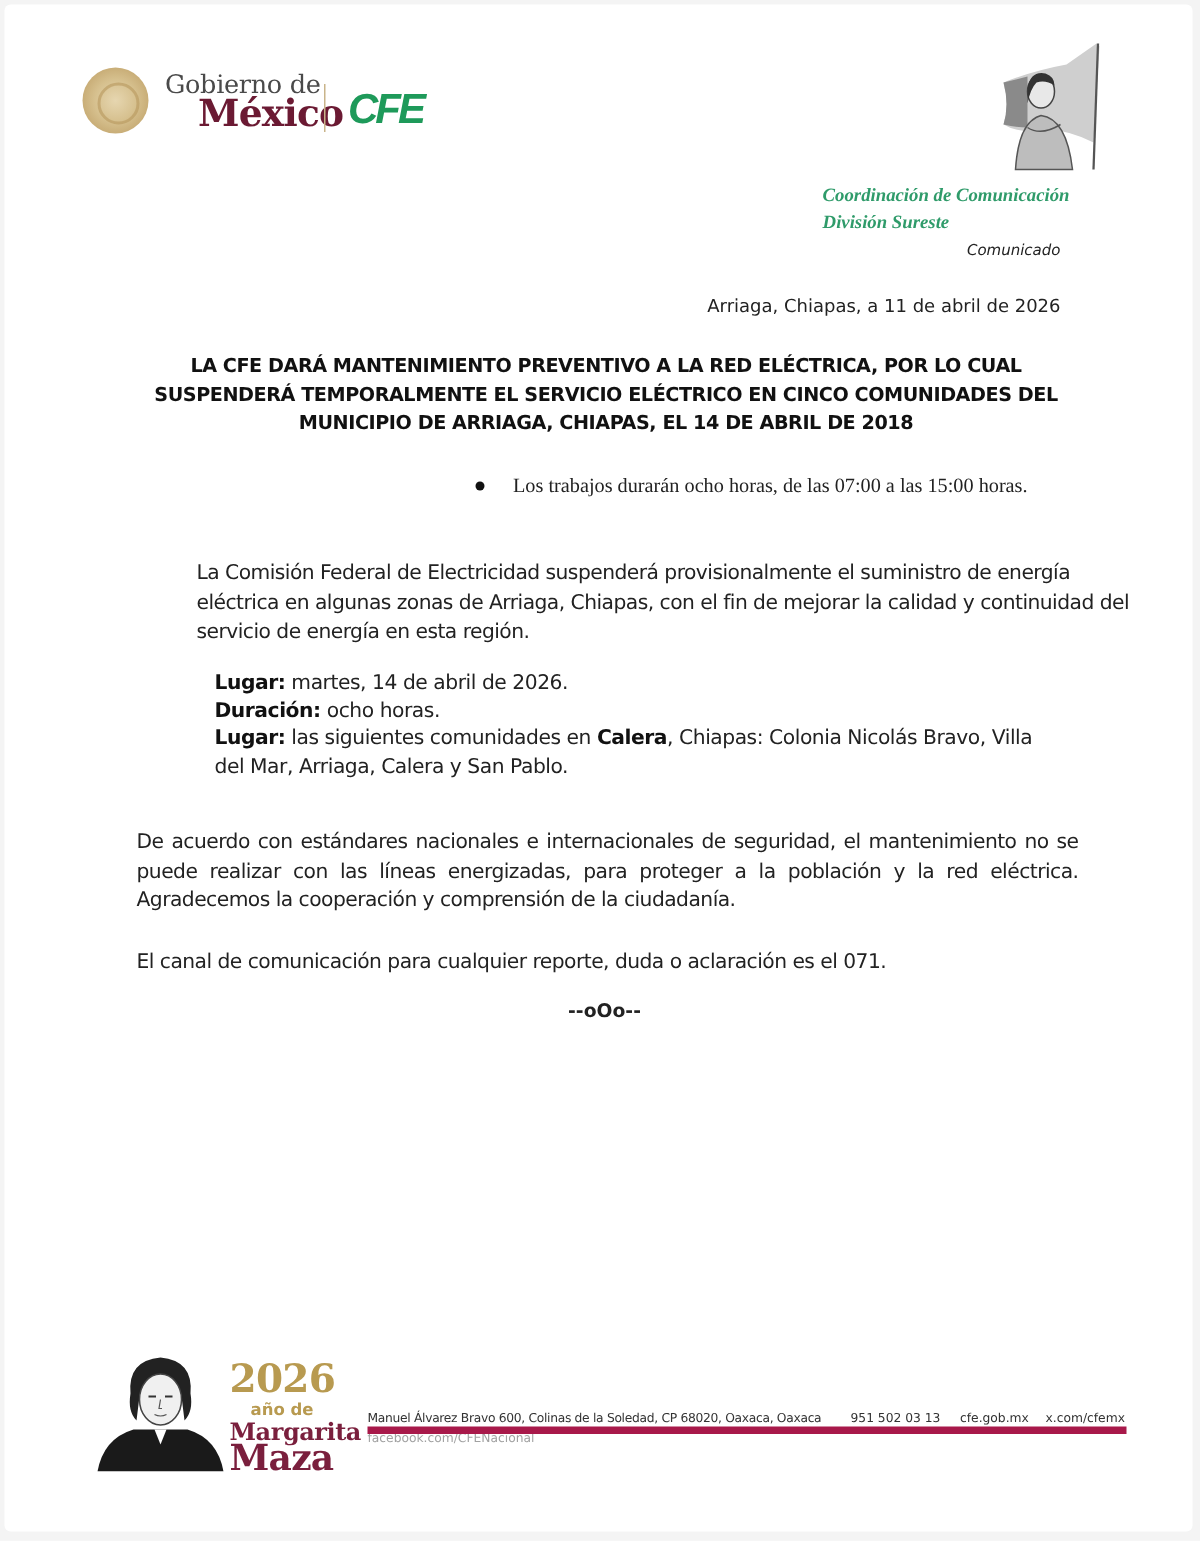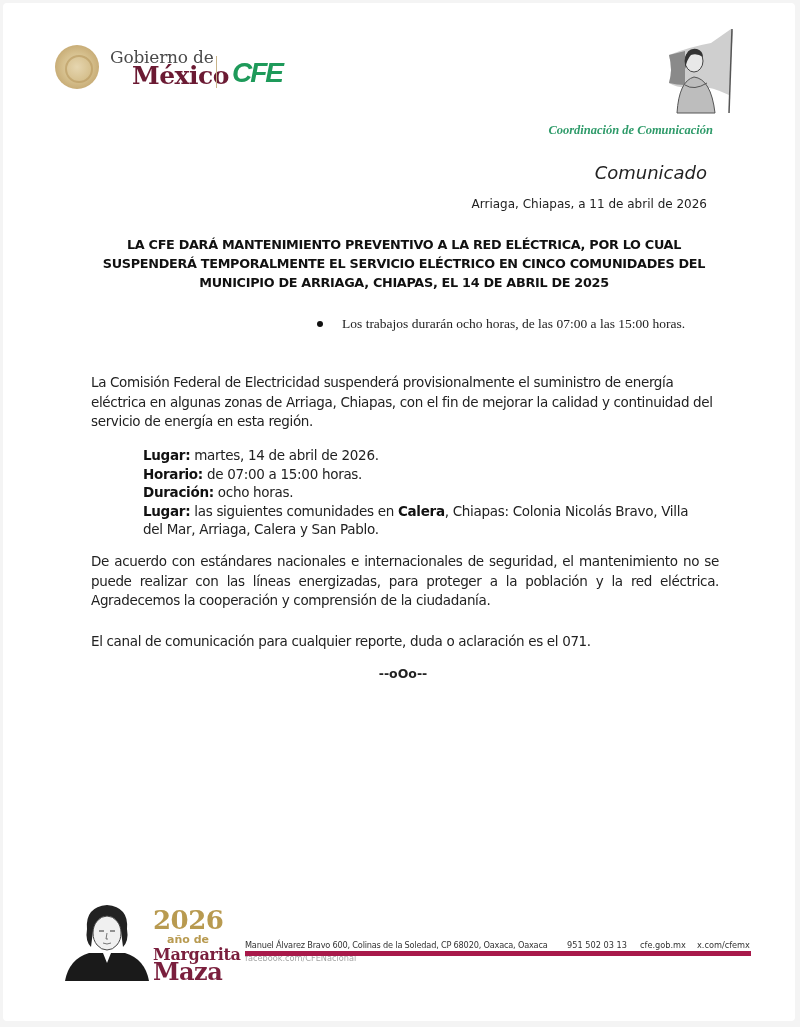--- a/index.html
+++ b/index.html
@@ -12,31 +12,31 @@
           background: radial-gradient(circle at 50% 50%, #e6d6b0 0%, #d6c08e 45%, #c9ae78 70%, #e9dcc0 100%); }
   .seal-inner { position:absolute; left:10px; top:10px; width:24px; height:24px; border-radius:50%; border:2px solid #b8985e; opacity:.6; }
   .gob-top { left: 107px; top: 44px; font-family: "DejaVu Serif", serif; font-size: 17px; color: #4a4a4a; letter-spacing: -0.2px; }
   .gob-main { left: 105px; top: 58px; font-family: "DejaVu Serif", serif; font-weight: bold; font-size: 25px; color: #6b1a33; letter-spacing: -0.5px; margin-left: 24px; }
   .sep { left: 213px; top: 53px; width: 1px; height: 32px; background: #c9b48a; }
   .cfe { left: 229px; top: 54px; font-family: "Liberation Sans", sans-serif; font-weight: bold; font-style: italic; font-size: 28px; color: #1e9a5a; letter-spacing: -2px; }
 
   .portrait-top { left: 646px; top: 22px; width: 90px; height: 90px; }
 
   .coord { right: 82px; top: 118px; text-align: left; font-family: Liberation Serif, serif; font-weight: bold; font-style: italic; font-size: 12.5px; color: #2f9b6a; line-height: 18px; }
-  .comunicado { right: 88px; top: 159px; font-family: "DejaVu Sans", sans-serif; font-style: italic; font-size: 18px; color: #222; }
+  .comunicado { right: 88px; top: 159px; font-family: "DejaVu Sans", sans-serif; font-style: italic; font-size: 10px; color: #222; }
   .dateline { right: 88px; top: 194px; font-family: "DejaVu Sans", sans-serif; font-size: 12px; color: #222; }
 
   .headline { left: 86px; top: 232px; width: 630px; text-align: center; font-family: "DejaVu Sans", sans-serif; font-weight: bold; font-size: 12.8px; color: #111; line-height: 19px; letter-spacing: -0.3px; }
 
   .bullet-wrap { left: 314px; top: 311px; width: 406px; font-family: Liberation Serif, serif; font-size: 13.5px; color: #222; line-height: 19px; }
   .bullet-wrap .dot { position:absolute; left:0; top:7px; width:6px; height:6px; border-radius:50%; background:#111; }
   .bullet-wrap .txt { margin-left: 25px; }
 
   .para { left: 88px; width: 628px; font-family: "DejaVu Sans", sans-serif; font-size: 13.5px; color: #222; line-height: 19.5px; letter-spacing: -0.35px; }
-  .p1 { top: 370px; }
+  .p1 { top: 370px; margin-left: 40px; }
   .details { left: 140px; top: 443px; width: 555px; font-family: "DejaVu Sans", sans-serif; font-size: 13.5px; color: #222; line-height: 18.5px; letter-spacing: -0.3px; }
   .details b { color: #111; }
   .p2 { top: 549px; text-align: justify; }
   .p3 { top: 629px; }
   .end { left: 0; width: 800px; top: 663px; text-align: center; font-family: "DejaVu Sans", sans-serif; font-weight: bold; font-size: 12.5px; color: #222; }
 
   
   .portrait-bottom { left: 60px; top: 898px; width: 88px; height: 80px; }
   .year { left: 150px; top: 903px; font-family: "DejaVu Serif", serif; font-weight: bold; font-size: 26px; color: #b89a50; line-height: 28px; letter-spacing: -0.5px; }
   .anode { left: 164px; top: 930px; font-family: "DejaVu Sans", sans-serif; font-weight: bold; font-size: 11px; color: #b89a50; }
@@ -68,36 +68,36 @@
     <path d="M20 30 Q28 28 36 26 L36 60 Q28 60 20 58 Q24 45 20 30 Z" fill="#8a8a8a"></path>
     <line x1="83" y1="4" x2="80" y2="88" stroke="#555" stroke-width="1.5"></line>
     <ellipse cx="45" cy="36" rx="9" ry="11" fill="#e8e8e8" stroke="#444" stroke-width="1"></ellipse>
     <path d="M36 34 Q38 22 48 24 Q54 26 54 32 Q48 28 42 30 Q38 34 36 44 Z" fill="#333"></path>
     <path d="M28 88 Q30 56 45 52 Q62 54 66 88 Z" fill="#bdbdbd" stroke="#555" stroke-width="1"></path>
     <path d="M36 60 Q45 66 58 58" stroke="#555" fill="none" stroke-width="1"></path>
   </svg>
 
   <div class="abs coord">
     <div>Coordinación de Comunicación</div>
+    <div>División Sureste</div>
   </div>
   <div class="abs comunicado">Comunicado</div>
   <div class="abs dateline">Arriaga, Chiapas, a 11 de abril de 2026</div>
 
-  <div class="abs headline">LA CFE DARÁ MANTENIMIENTO PREVENTIVO A LA RED ELÉCTRICA, POR LO CUAL SUSPENDERÁ TEMPORALMENTE EL SERVICIO ELÉCTRICO EN CINCO COMUNIDADES DEL MUNICIPIO DE ARRIAGA, CHIAPAS, EL 14 DE ABRIL DE 2025</div>
+  <div class="abs headline">LA CFE DARÁ MANTENIMIENTO PREVENTIVO A LA RED ELÉCTRICA, POR LO CUAL SUSPENDERÁ TEMPORALMENTE EL SERVICIO ELÉCTRICO EN CINCO COMUNIDADES DEL MUNICIPIO DE ARRIAGA, CHIAPAS, EL 14 DE ABRIL DE 2018</div>
 
   <div class="abs bullet-wrap">
     <span class="dot"></span>
     <div class="txt">Los trabajos durarán ocho horas, de las 07:00 a las 15:00 horas.</div>
   </div>
 
   <div class="abs para p1">La Comisión Federal de Electricidad suspenderá provisionalmente el suministro de energía eléctrica en algunas zonas de Arriaga, Chiapas, con el fin de mejorar la calidad y continuidad del servicio de energía en esta región.</div>
 
   <div class="abs details">
     <div><b>Lugar:</b><span> martes, 14 de abril de 2026.</span></div>
-    <div><b>Horario:</b><span> de 07:00 a 15:00 horas.</span></div>
     <div><b>Duración:</b><span> ocho horas.</span></div>
     <div><b>Lugar:</b><span> las siguientes comunidades en </span><b>Calera</b><span>, Chiapas: Colonia Nicolás Bravo, Villa del Mar, Arriaga, Calera y San Pablo.</span></div>
   </div>
 
   <div class="abs para p2">De acuerdo con estándares nacionales e internacionales de seguridad, el mantenimiento no se puede realizar con las líneas energizadas, para proteger a la población y la red eléctrica. Agradecemos la cooperación y comprensión de la ciudadanía.</div>
   <div class="abs para p3">El canal de comunicación para cualquier reporte, duda o aclaración es el 071.</div>
   <div class="abs end">--oOo--</div>
 
   <svg class="abs portrait-bottom" viewBox="0 0 88 80">
     <path d="M2 80 Q6 58 26 52 L62 52 Q82 58 86 80 Z" fill="#1a1a1a"></path>

